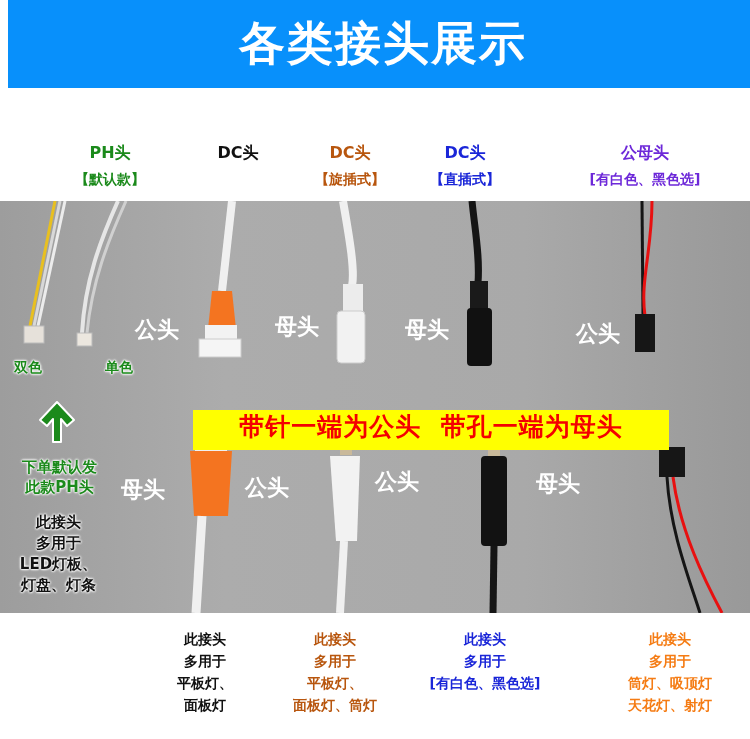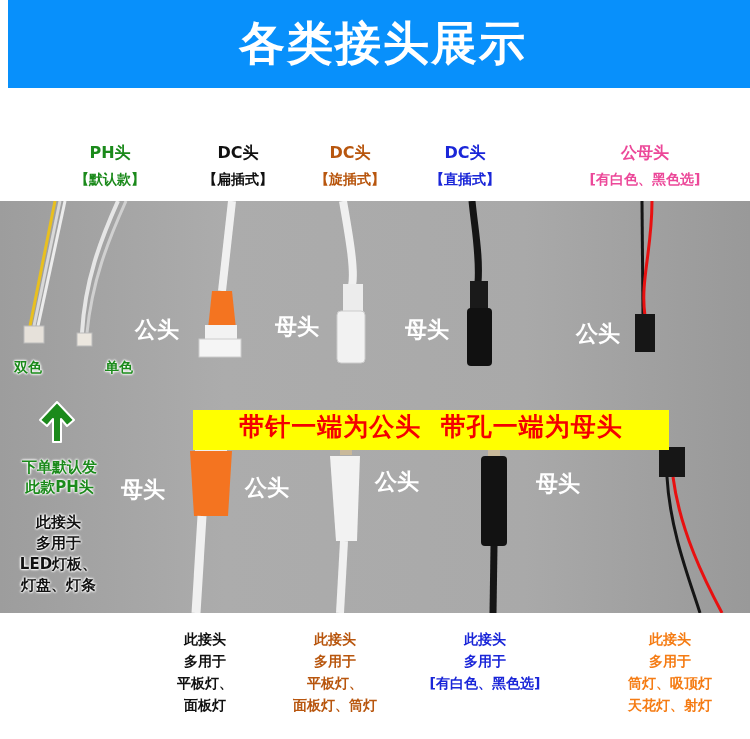--- a/index.html
+++ b/index.html
@@ -37,31 +37,30 @@
 <div class="banner">
   <span class="banner-title">各类接头展示</span>
 </div>
 
 <div class="type-head" style="left:50px;width:120px;color:#1b8a1b;">
   <span class="name">PH头</span>
   <span class="sub">【默认款】</span>
 </div>
 <div class="type-head" style="left:178px;width:120px;color:#111;">
   <span class="name">DC头</span>
-  <span class="sub">【扁插式】</span>
 </div>
 <div class="type-head" style="left:290px;width:120px;color:#b8560e;">
   <span class="name">DC头</span>
   <span class="sub">【旋插式】</span>
 </div>
 <div class="type-head" style="left:405px;width:120px;color:#1a26d8;">
   <span class="name">DC头</span>
   <span class="sub">【直插式】</span>
 </div>
-<div class="type-head" style="left:565px;width:160px;color:#ec4899;">
+<div class="type-head" style="left:565px;width:160px;color:#6d28d9;">
   <span class="name">公母头</span>
   <span class="sub">[有白色、黑色选]</span>
 </div>
 
 <div class="photo">
   <svg width="750" height="412" viewBox="0 0 750 412">
 
     <g>
       <path d="M55 0 L30 125" stroke="#e8c020" stroke-width="3" fill="none"></path>
       <path d="M60 0 L34 125" stroke="#d8d8d8" stroke-width="3" fill="none"></path>

